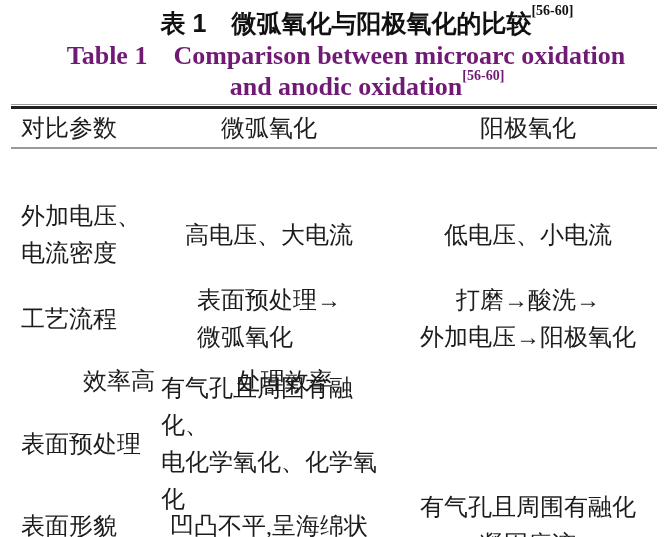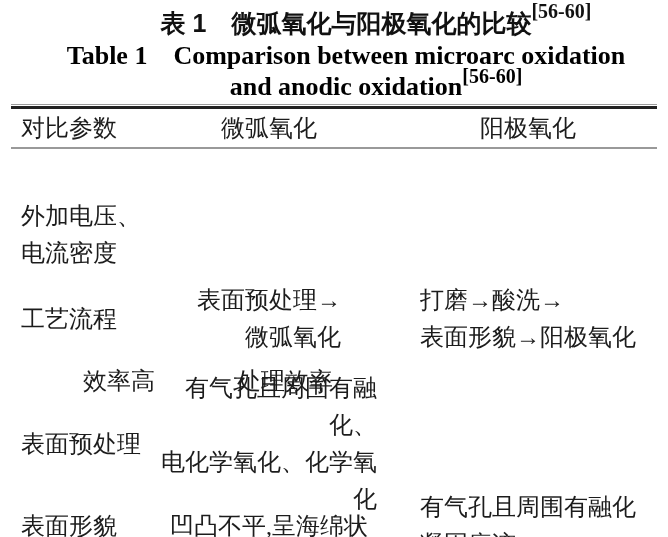--- a/index.html
+++ b/index.html
@@ -18,30 +18,30 @@
     font-weight: bold;
     font-size: 25px;
     line-height: 34px;
     color: #111;
   }
   .t-en {
     font-family: "Liberation Serif", serif;
     font-weight: bold;
     font-size: 26px;
     line-height: 31px;
-    color: #000000;
+    color: #701a75;
   }
   .sup-anchor { position: relative; display: inline-block; }
   .hang-sup {
     position: absolute;
     left: 100%;
     top: -2px;
     font-family: "Liberation Serif", serif;
     font-weight: bold;
-    font-size: 20px;
+    font-size: 14px;
     line-height: 14px;
     white-space: nowrap;
   }
   
   .tbl {
     width: 646px;
     margin-left: 11px;
     margin-top: 2px;
     font-family: Liberation Serif, serif;
     font-size: 24px;
@@ -54,22 +54,22 @@
   }
   .rule-thin { height: 0; border-top: 2px solid #999999; }
   .row { display: flex; }
   .c {
     display: flex;
     align-items: center;
     white-space: pre-line;
     line-height: 37px;
   }
   .param  { width: 140px; padding-left: 10px; justify-content: flex-start; text-align: left; }
-  .micro  { width: 216px; justify-content: center; text-align: right; }
-  .anodic { flex: 1; padding-left: 22px; justify-content: center; text-align: left; }
+  .micro  { width: 216px; justify-content: center; text-align: left; }
+  .anodic { flex: 1; padding-left: 22px; justify-content: center; text-align: center; }
   .head   { height: 38px; }
   .head .c { line-height: normal; }
   .r1 { height: 84px; margin-top: 44px; }
   .r2 { height: 84px; }
   .r3 { height: 40px; }
   .r4 { height: 86px; }
   .r5 { height: 78px; }
 </style>
 </head>
 <body>
@@ -99,28 +99,30 @@
       <div class="c param">对比参数</div>
       <div class="c micro">微弧氧化</div>
       <div class="c anodic">阳极氧化</div>
     </div>
 
     <div class="rule-thin"></div>
 
     <div class="row r1">
       <div class="c param">外加电压、
 电流密度</div>
+      <div class="c micro">高电压、大电流</div>
+      <div class="c anodic">低电压、小电流</div>
     </div>
 
     <div class="row r2">
       <div class="c param">工艺流程</div>
       <div class="c micro">表面预处理→
 微弧氧化</div>
       <div class="c anodic">打磨→酸洗→
-表面形貌→阳极氧化</div>
+外加电压→阳极氧化</div>
     </div>
 
     <div class="row r3">
       <div class="c micro">效率高</div>
       <div class="c param">处理效率</div>
     </div>
 
     <div class="row r4">
       <div class="c param">表面预处理</div>
       <div class="c micro">有气孔且周围有融化、

